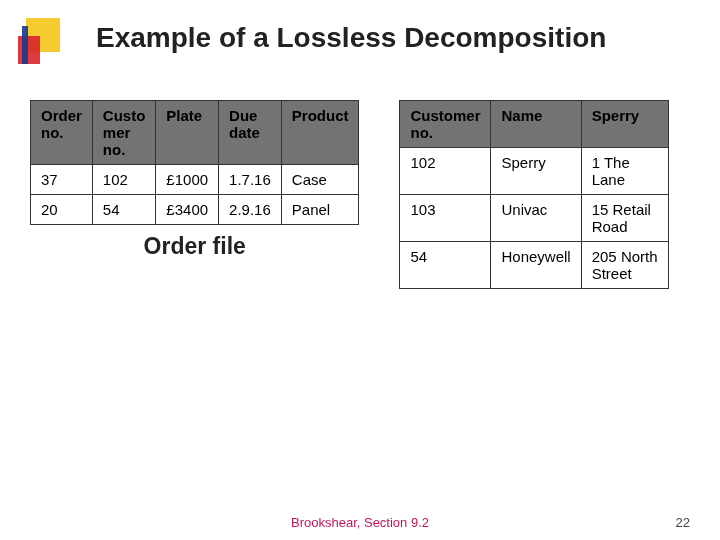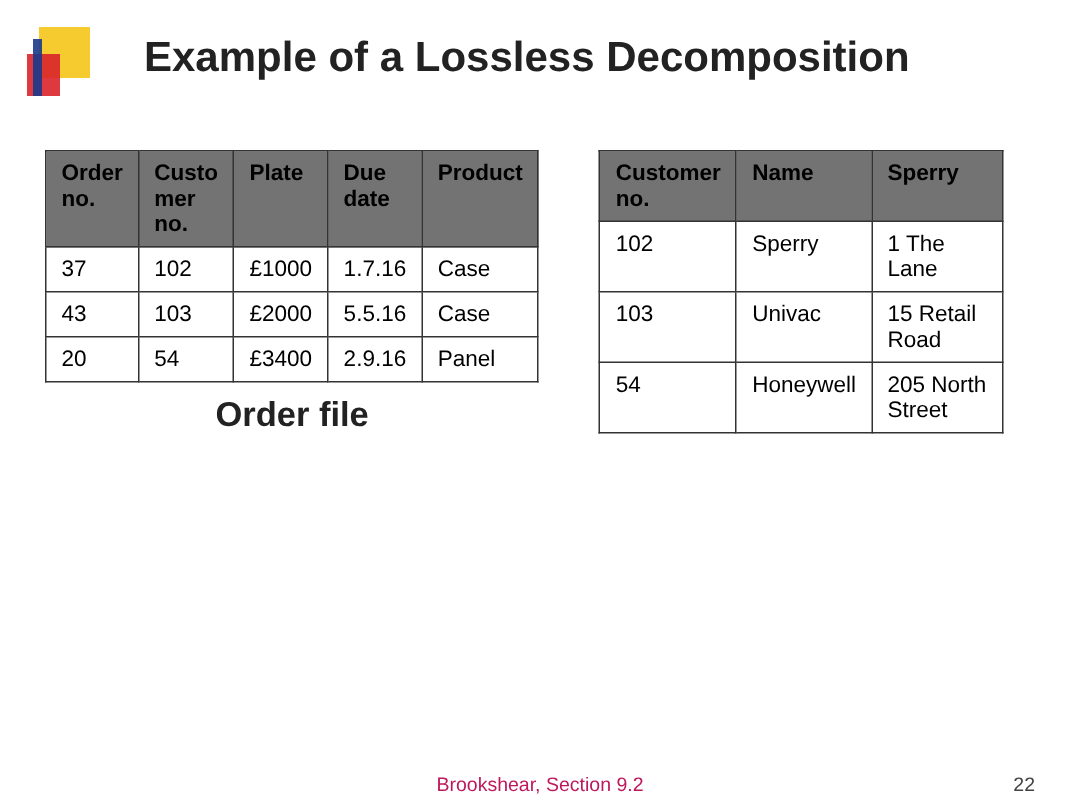--- a/index.html
+++ b/index.html
@@ -136,27 +136,20 @@
       </thead>
       <tbody>
         <tr>
           <td>37</td>
           <td>102</td>
           <td>£1000</td>
           <td>1.7.16</td>
           <td>Case</td>
         </tr>
         <tr>
-          <td>43</td>
-          <td>103</td>
-          <td>£2000</td>
-          <td>5.5.16</td>
-          <td>Case</td>
-        </tr>
-        <tr>
           <td>20</td>
           <td>54</td>
           <td>£3400</td>
           <td>2.9.16</td>
           <td>Panel</td>
         </tr>
       </tbody>
     </table>
     <div class="table-label">Order file</div>
   </div>

